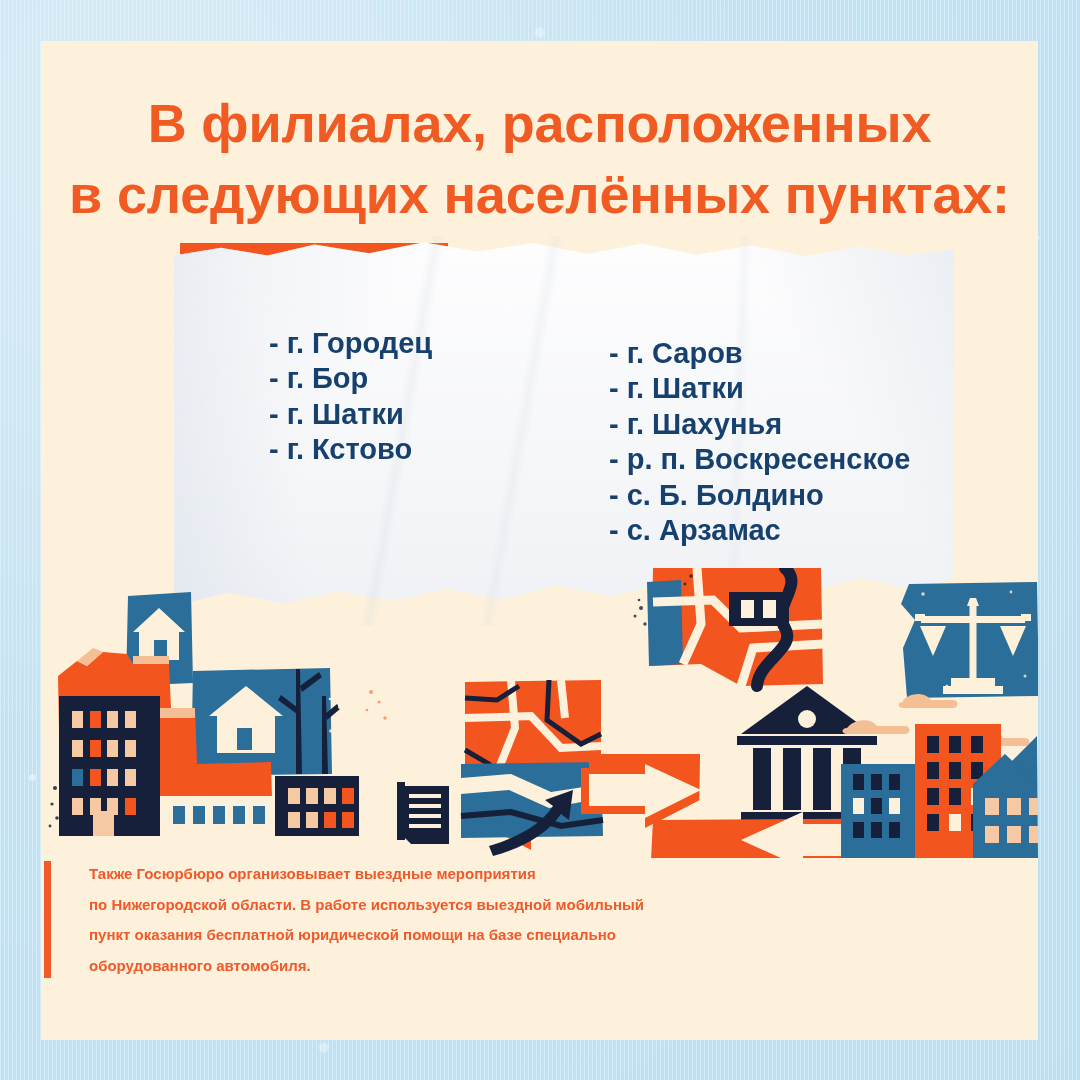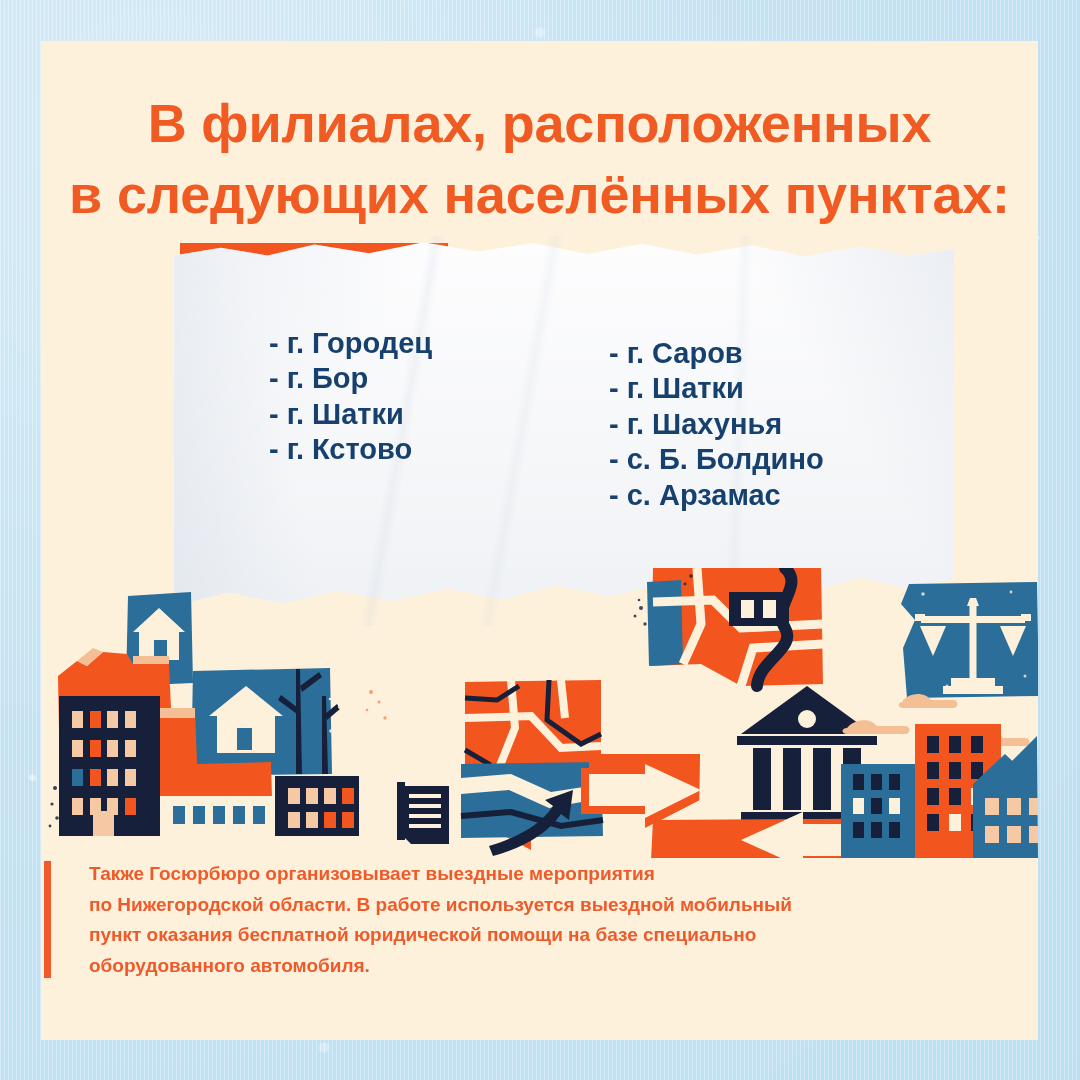--- a/index.html
+++ b/index.html
@@ -145,21 +145,21 @@
     width: 7px;
     height: 117px;
     background: #ef5a2a;
   }
   .note {
     position: absolute;
     left: 48px;
     top: 818px;
     width: 910px;
     color: #ef5a2a;
-    font-size: 19px;
+    font-size: 15px;
     font-weight: bold;
     line-height: 30.6px;
     white-space: pre-line;
   }
 </style>
 </head>
 <body>
 
 <div id="poster">
   <div class="border-grain"></div>
@@ -179,20 +179,21 @@
         <div class="col col-left">
           <div>- г. Городец</div>
           <div>- г. Бор</div>
           <div>- г. Шатки</div>
           <div>- г. Кстово</div>
         </div>
         <div class="col col-right">
           <div>- г. Саров</div>
           <div>- г. Шатки</div>
           <div>- г. Шахунья</div>
+          <div>- р. п. Воскресенское</div>
           <div>- с. Б. Болдино</div>
           <div>- с. Арзамас</div>
         </div>
       </div>
     </div>
 
     <div class="illustration">
       <svg width="997" height="290" viewBox="0 0 997 290" xmlns="http://www.w3.org/2000/svg">
         <defs>
           <clipPath id="clipAll">

